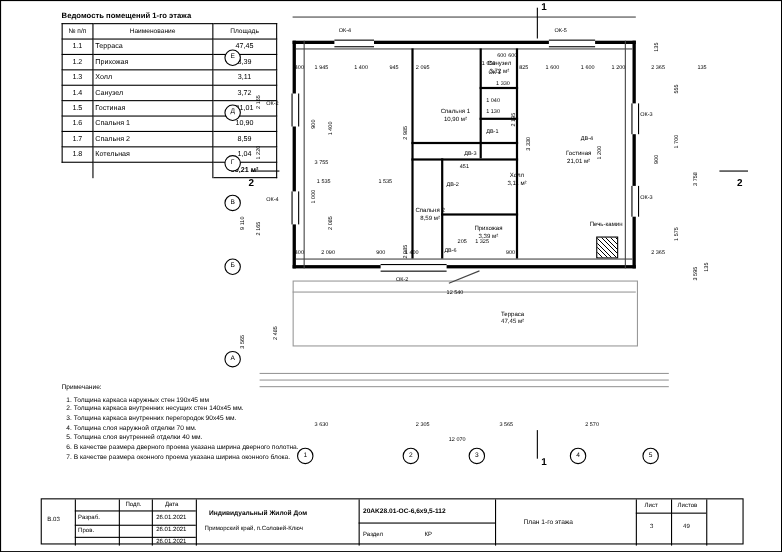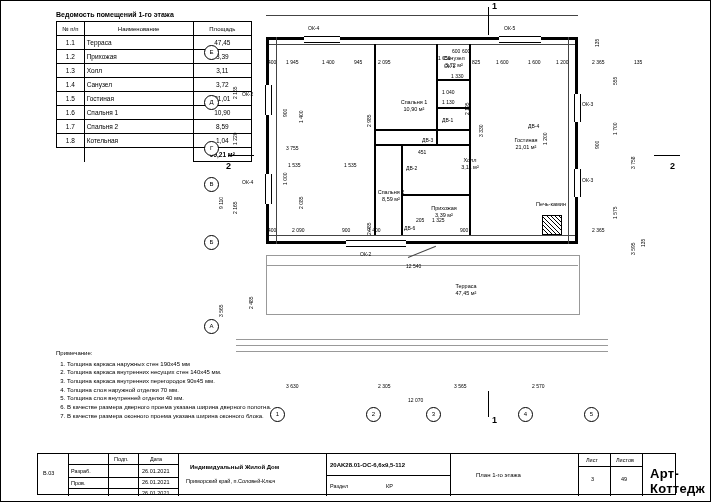--- a/index.html
+++ b/index.html
@@ -365,16 +365,15 @@
     <div class="tb-t" style="left:292px;top:29px;">Раздел</div>
     <div class="tb-t" style="left:348px;top:29px;">КР</div>
 
     <div class="tb-t" style="left:438px;top:18px;font-size:6px;">План 1-го этажа</div>
 
     <div class="tb-t" style="left:548px;top:3px;">Лист</div>
     <div class="tb-t" style="left:578px;top:3px;">Листов</div>
     <div class="tb-t" style="left:553px;top:22px;">3</div>
     <div class="tb-t" style="left:583px;top:22px;">49</div>
 
-    <div class="brand" style="left:612px;top:12px;">Арт-Коттедж</div>
   </div>
 
 </div>
 
 </body></html>

